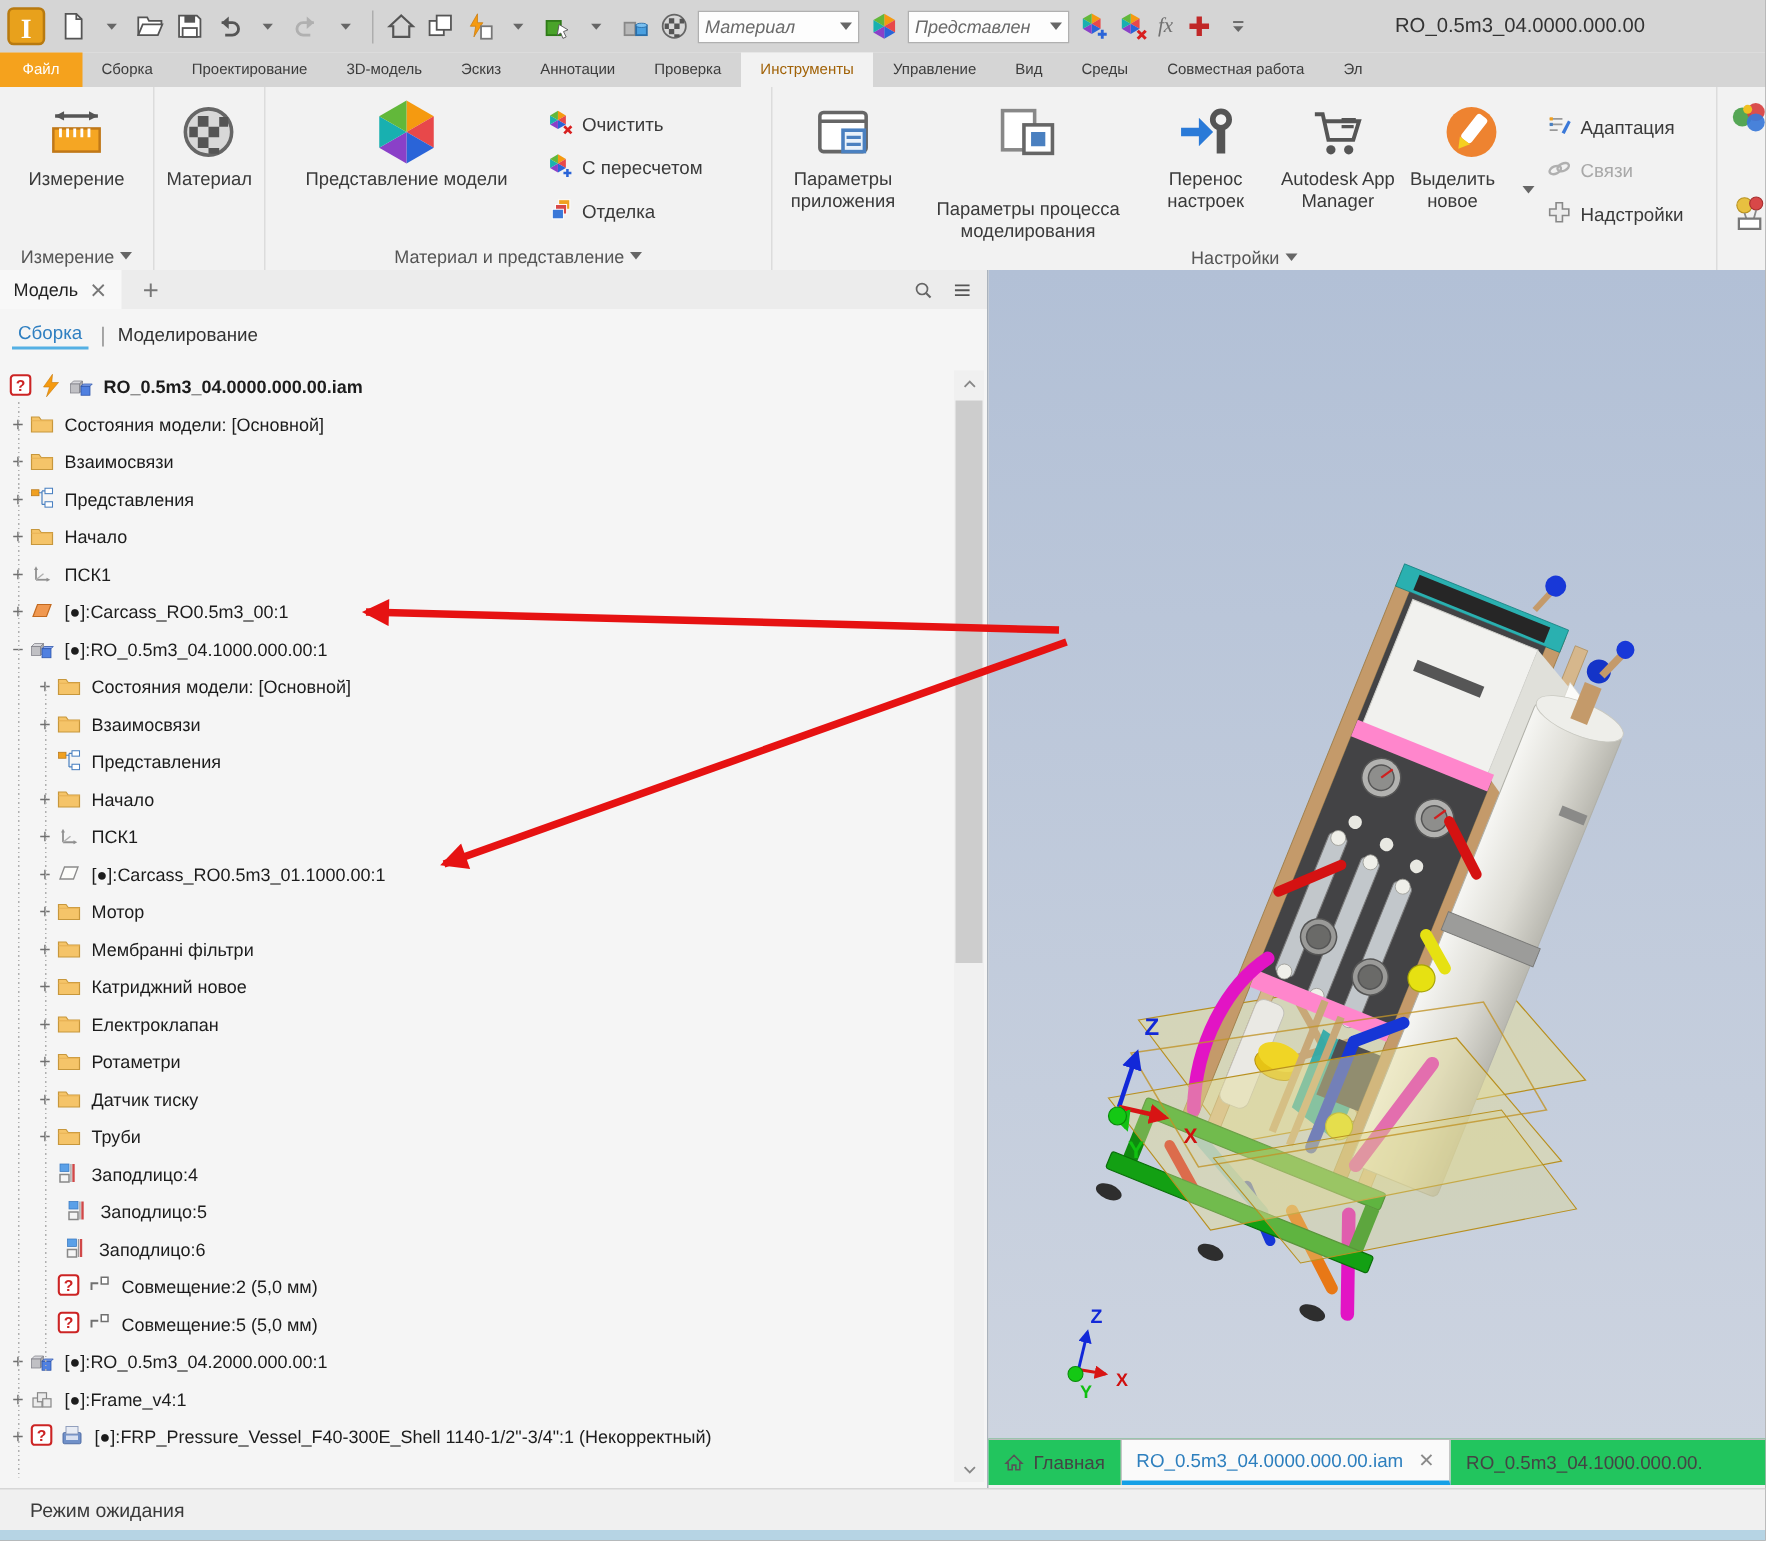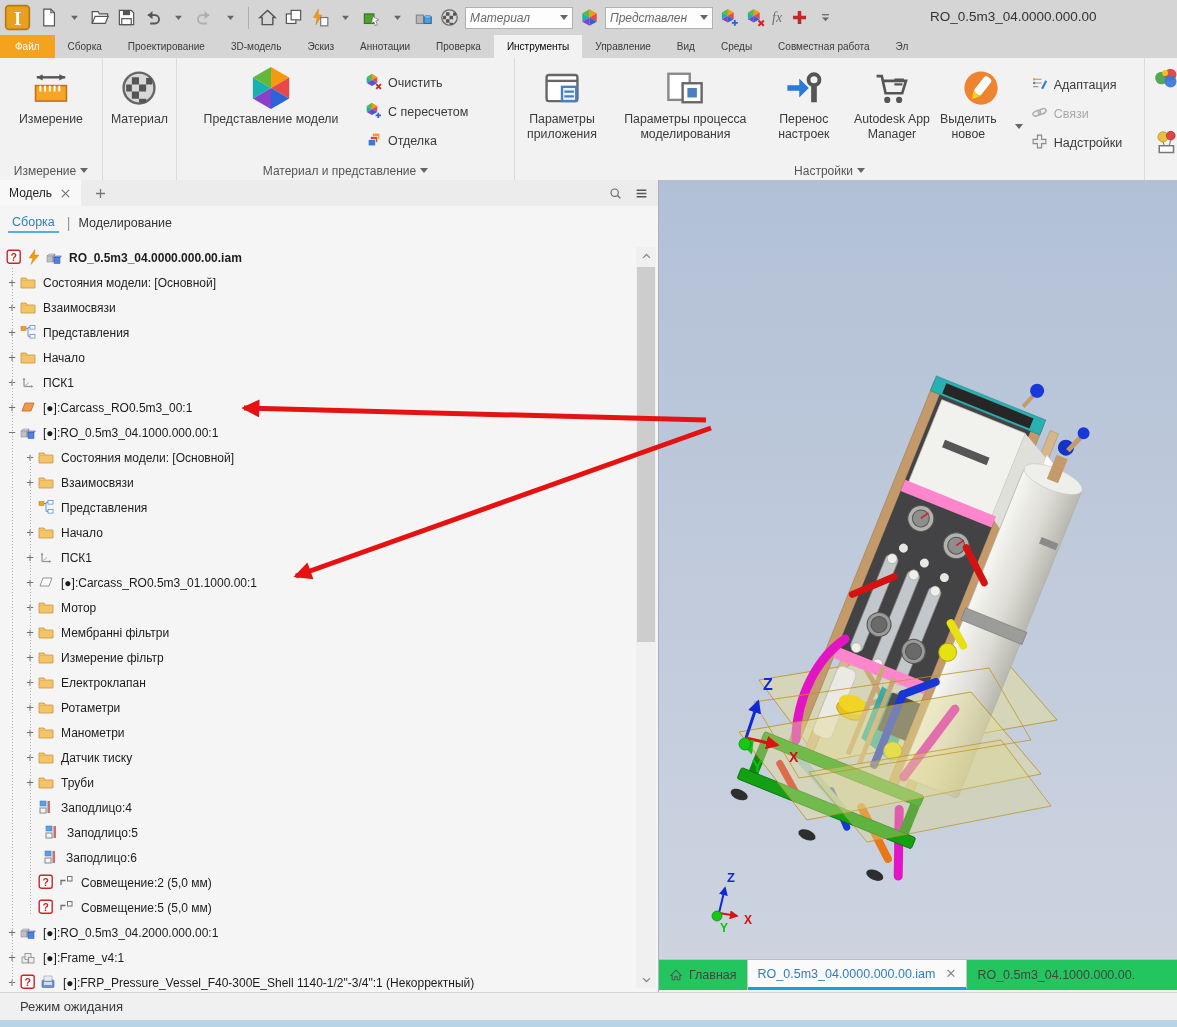--- a/index.html
+++ b/index.html
@@ -17,21 +17,21 @@
   .combo{display:inline-flex;align-items:center;justify-content:space-between;width:108px;height:22px;
          background:#fdfdfd;border:1px solid #b0b0b0;margin:0 3px;padding:0 4px;box-sizing:border-box;}
   .combo-txt{font-style:italic;color:#6a6a6a;font-size:12px;white-space:nowrap;overflow:hidden;}
   .fxlbl{font-style:italic;color:#707070;font-size:14px;font-family:"Liberation Serif",serif;margin:0 4px;}
   #wintitle{position:absolute;left:930px;top:9px;font-size:13.5px;color:#333;white-space:nowrap;}
   
   #tabrow{position:absolute;left:0;top:35px;width:1177px;height:23px;background:#d5d5d5;
           display:flex;align-items:stretch;font-size:10px;color:#3c3c3c;white-space:nowrap;}
   .rtab{display:flex;align-items:center;padding:0 13px;cursor:default;}
   .rtab.file{background:#f5a21d;color:#fff;padding:0 15px;}
-  .rtab.active{background:#f2f2f2;color:#000000;}
+  .rtab.active{background:#f2f2f2;color:#a16207;}
   
   #ribbon{position:absolute;left:0;top:58px;width:1177px;height:122px;background:#f2f2f2;
           display:flex;align-items:stretch;}
   .rgroup{display:flex;flex-direction:column;border-right:1px solid #dcdcdc;box-sizing:border-box;}
   .rgc{flex:1;display:flex;align-items:flex-start;justify-content:center;padding-top:4px;}
   .rgl{height:19px;display:flex;align-items:center;justify-content:center;font-size:12px;color:#555;gap:4px;}
   .bigbtn{display:flex;flex-direction:column;align-items:center;text-align:center;font-size:12.3px;
           color:#3a3a3a;line-height:1.2;padding:2px 2px;cursor:default;}
   .bigbtn .bi{height:48px;display:flex;align-items:center;justify-content:center;}
   .bi svg{width:38px;height:38px;}
@@ -370,21 +370,21 @@
           <span class="bi">
               <svg viewBox="0 0 16 16" xmlns="http://www.w3.org/2000/svg">
                 <rect x="1.5" y="2.5" width="13" height="11" rx="1" fill="#fff" stroke="#666"></rect>
                 <line x1="1.5" y1="5" x2="14.5" y2="5" stroke="#666"></line>
                 <rect x="8" y="7.5" width="6" height="6" fill="#eaf2fa" stroke="#4a80c0"></rect>
                 <path d="M9,9.5 h4 M9,11.5 h4" stroke="#4a80c0" stroke-width="0.9"></path>
               </svg>
             </span>
           <span>Параметры приложения</span>
         </div>
-        <div class="bigbtn" style="width:152px;">
+        <div class="bigbtn" style="width:152px;gap:20px;">
           <span class="bi">
               <svg viewBox="0 0 16 16" xmlns="http://www.w3.org/2000/svg">
                 <rect x="1" y="2" width="9" height="11" fill="#fff" stroke="#888"></rect>
                 <rect x="7" y="6" width="8" height="8" fill="#fff" stroke="#666"></rect>
                 <rect x="9" y="8" width="4" height="4" fill="#4a80c0"></rect>
               </svg>
             </span>
           <span>Параметры процесса моделирования</span>
         </div>
         <div class="bigbtn" style="width:82px;">
@@ -697,51 +697,41 @@
           <span class="tlabel">Мембранні фільтри</span>
         </div>
         <div class="trow" style="padding-left: 22px;">
           <span class="texp">+</span>
           <span class="ticon">
             <svg viewBox="0 0 16 16" xmlns="http://www.w3.org/2000/svg">
               <path d="M1,4 h5 l1.5,2 H15 v8 H1 z" fill="#f5c469" stroke="#c7973c" stroke-width="0.8"></path>
               <path d="M1,6.5 H15" stroke="#e8b254" stroke-width="0.8"></path>
             </svg>
           </span>
-          <span class="tlabel">Измерение фільтр</span>
+          <span class="tlabel">Катриджний новое</span>
         </div>
         <div class="trow" style="padding-left: 22px;">
           <span class="texp">+</span>
           <span class="ticon">
             <svg viewBox="0 0 16 16" xmlns="http://www.w3.org/2000/svg">
               <path d="M1,4 h5 l1.5,2 H15 v8 H1 z" fill="#f5c469" stroke="#c7973c" stroke-width="0.8"></path>
               <path d="M1,6.5 H15" stroke="#e8b254" stroke-width="0.8"></path>
             </svg>
           </span>
           <span class="tlabel">Електроклапан</span>
         </div>
         <div class="trow" style="padding-left: 22px;">
           <span class="texp">+</span>
           <span class="ticon">
             <svg viewBox="0 0 16 16" xmlns="http://www.w3.org/2000/svg">
               <path d="M1,4 h5 l1.5,2 H15 v8 H1 z" fill="#f5c469" stroke="#c7973c" stroke-width="0.8"></path>
               <path d="M1,6.5 H15" stroke="#e8b254" stroke-width="0.8"></path>
             </svg>
           </span>
           <span class="tlabel">Ротаметри</span>
-        </div>
-        <div class="trow" style="padding-left: 22px;">
-          <span class="texp">+</span>
-          <span class="ticon">
-            <svg viewBox="0 0 16 16" xmlns="http://www.w3.org/2000/svg">
-              <path d="M1,4 h5 l1.5,2 H15 v8 H1 z" fill="#f5c469" stroke="#c7973c" stroke-width="0.8"></path>
-              <path d="M1,6.5 H15" stroke="#e8b254" stroke-width="0.8"></path>
-            </svg>
-          </span>
-          <span class="tlabel">Манометри</span>
         </div>
         <div class="trow" style="padding-left: 22px;">
           <span class="texp">+</span>
           <span class="ticon">
             <svg viewBox="0 0 16 16" xmlns="http://www.w3.org/2000/svg">
               <path d="M1,4 h5 l1.5,2 H15 v8 H1 z" fill="#f5c469" stroke="#c7973c" stroke-width="0.8"></path>
               <path d="M1,6.5 H15" stroke="#e8b254" stroke-width="0.8"></path>
             </svg>
           </span>
           <span class="tlabel">Датчик тиску</span>

